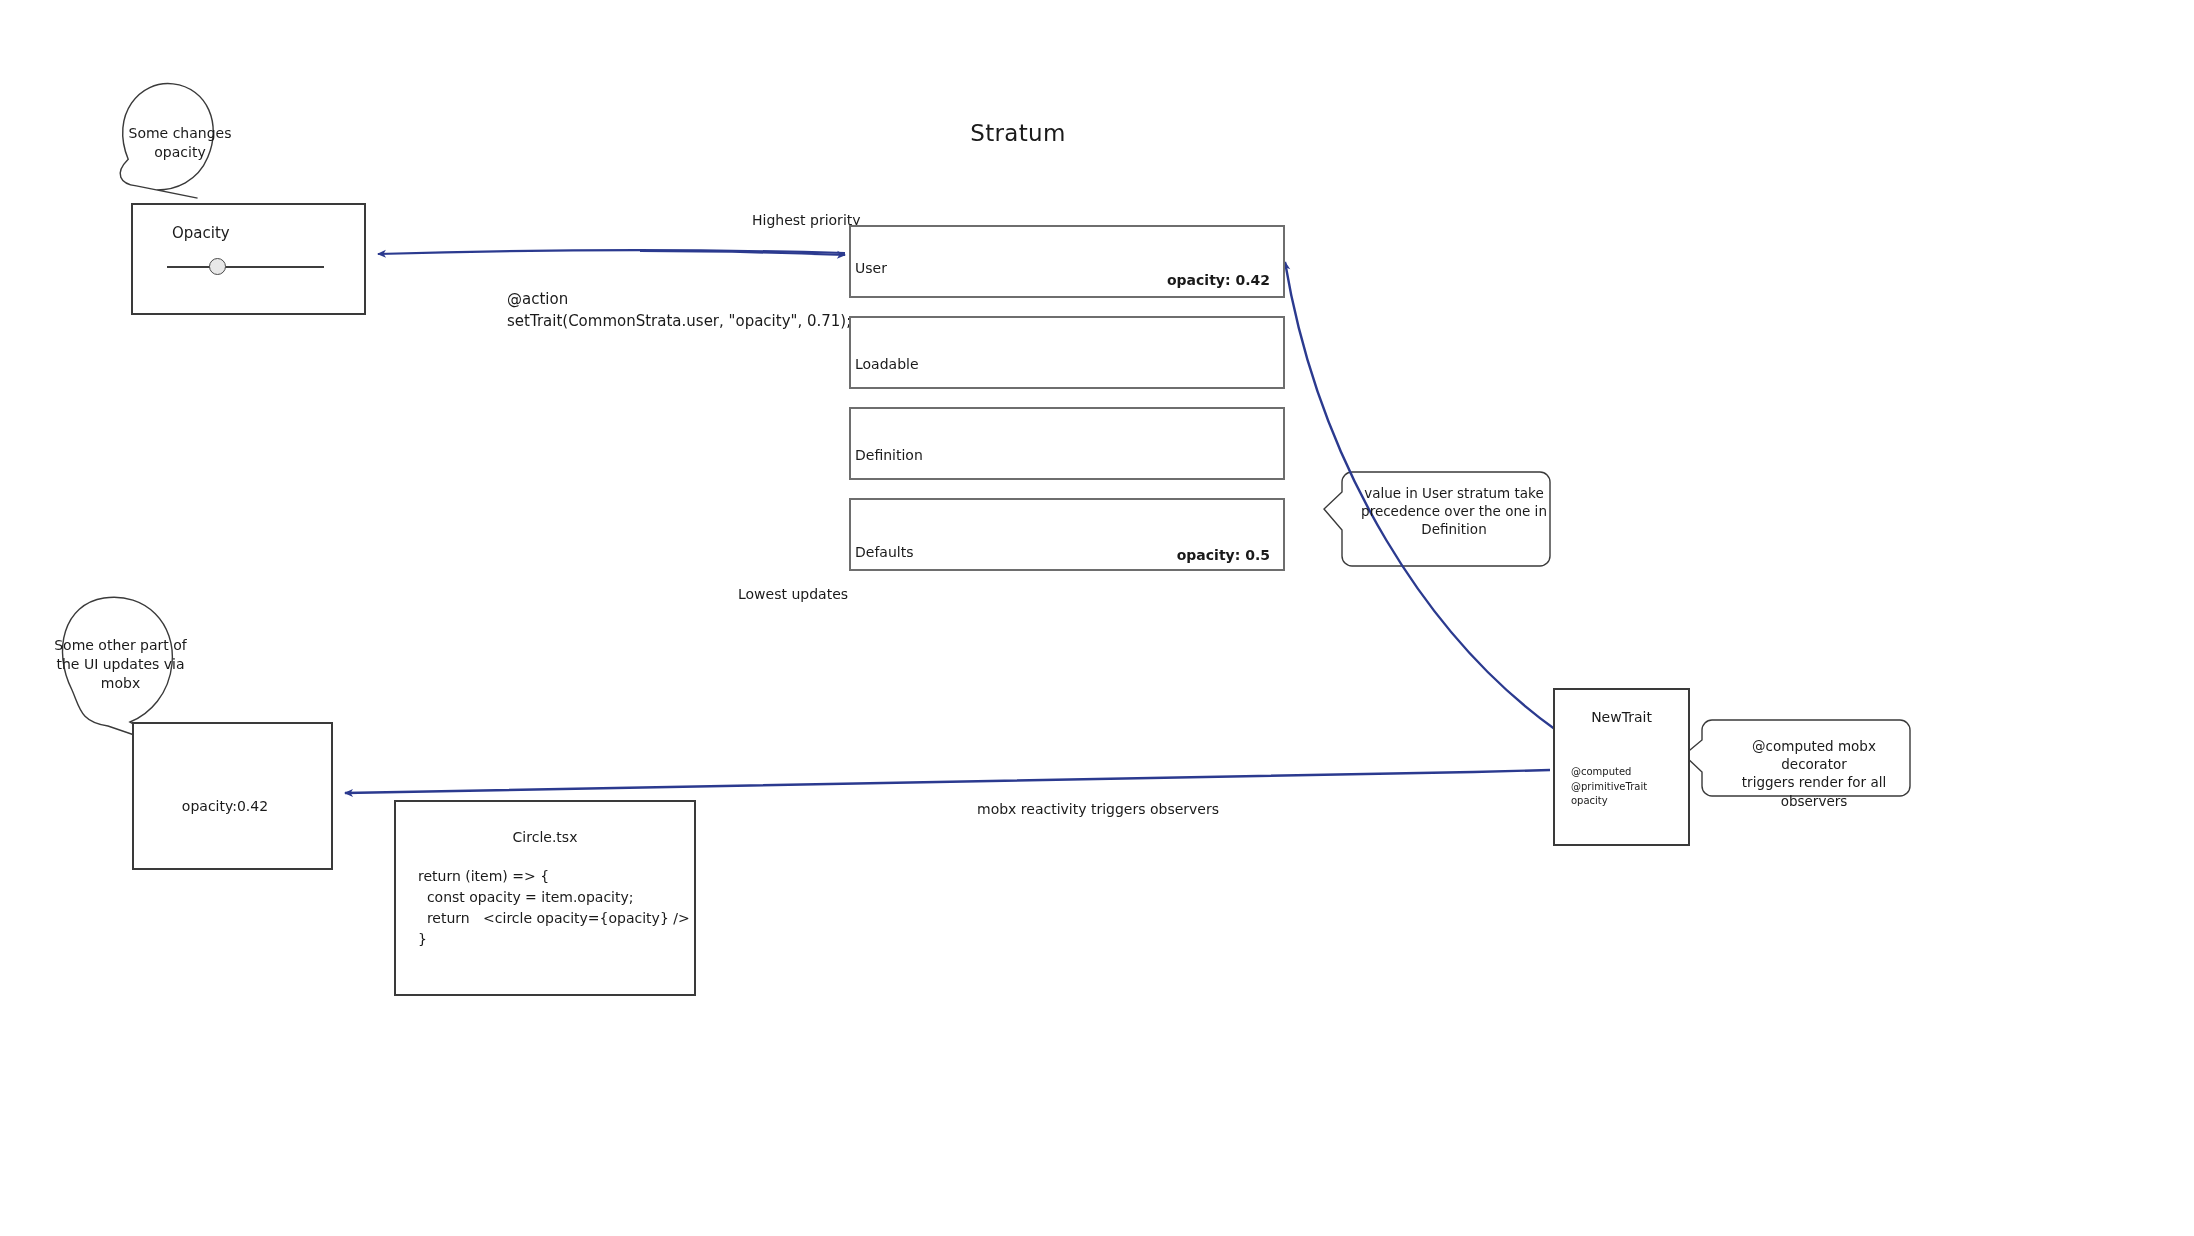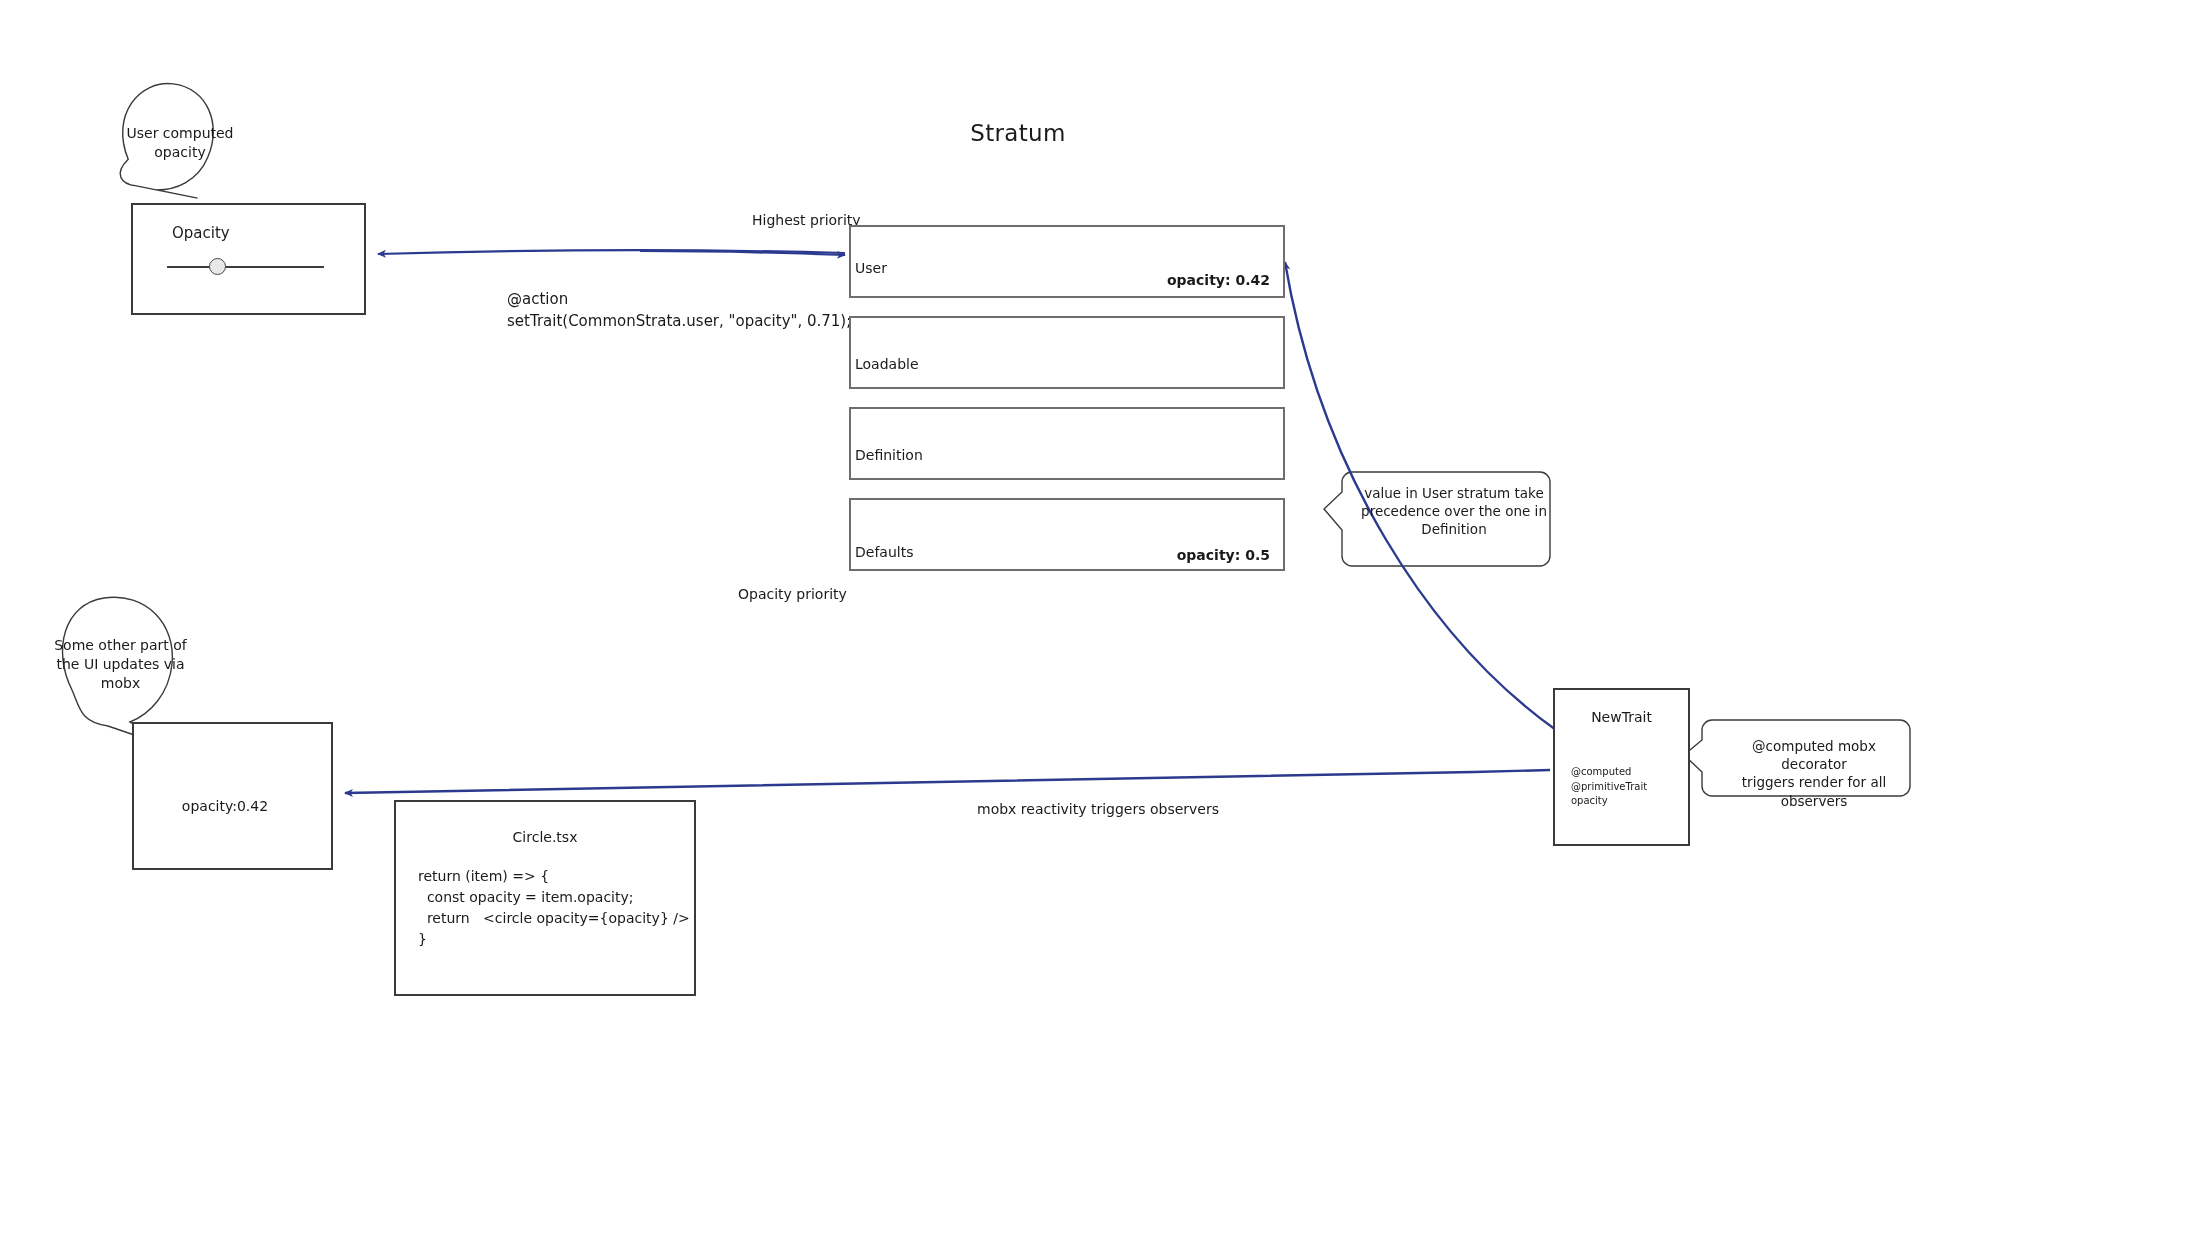--- a/index.html
+++ b/index.html
@@ -194,28 +194,28 @@
     <path d="M1550,770 C1100,782 640,790 345,793" fill="none" stroke="#2b3a8f" stroke-width="2.4" marker-end="url(#arrowhead)"></path>
   </svg>
 
   <div id="page-title">Stratum</div>
 
   <div class="box box-dark" id="opacity-panel"></div>
   <div class="lbl" id="opacity-panel-label">Opacity</div>
   <div id="opacity-slider-track"></div>
   <div id="opacity-slider-thumb"></div>
 
-  <div class="callout-text" id="callout-user-changes-text">User computed
+  <div class="callout-text" id="callout-user-changes-text">Some changes
 opacity</div>
 
   <div class="lbl" id="action-code">@action
 setTrait(CommonStrata.user, "opacity", 0.71);</div>
 
   <div class="lbl" id="label-highest-priority">Highest priority</div>
-  <div class="lbl" id="label-lowest-priority">Opacity priority</div>
+  <div class="lbl" id="label-lowest-priority">Lowest updates</div>
 
   <div class="box stratum" id="stratum-user"></div>
   <div class="box stratum" id="stratum-loadable"></div>
   <div class="box stratum" id="stratum-definition"></div>
   <div class="box stratum" id="stratum-defaults"></div>
 
   <div class="stratum-name" id="stratum-user-name">User</div>
   <div class="stratum-name" id="stratum-loadable-name">Loadable</div>
   <div class="stratum-name" id="stratum-definition-name">Definition</div>
   <div class="stratum-name" id="stratum-defaults-name">Defaults</div>

